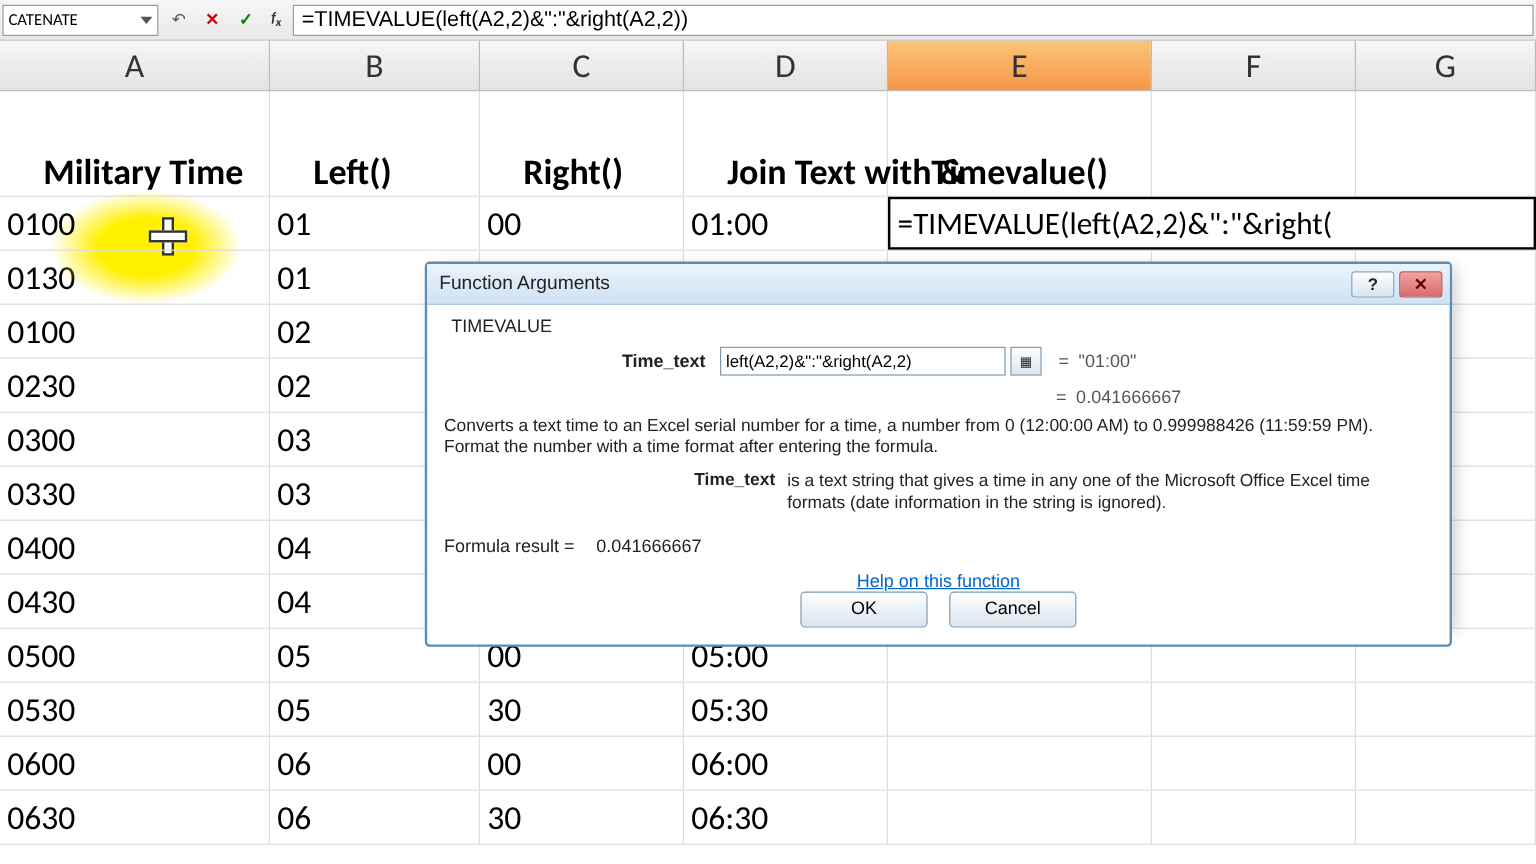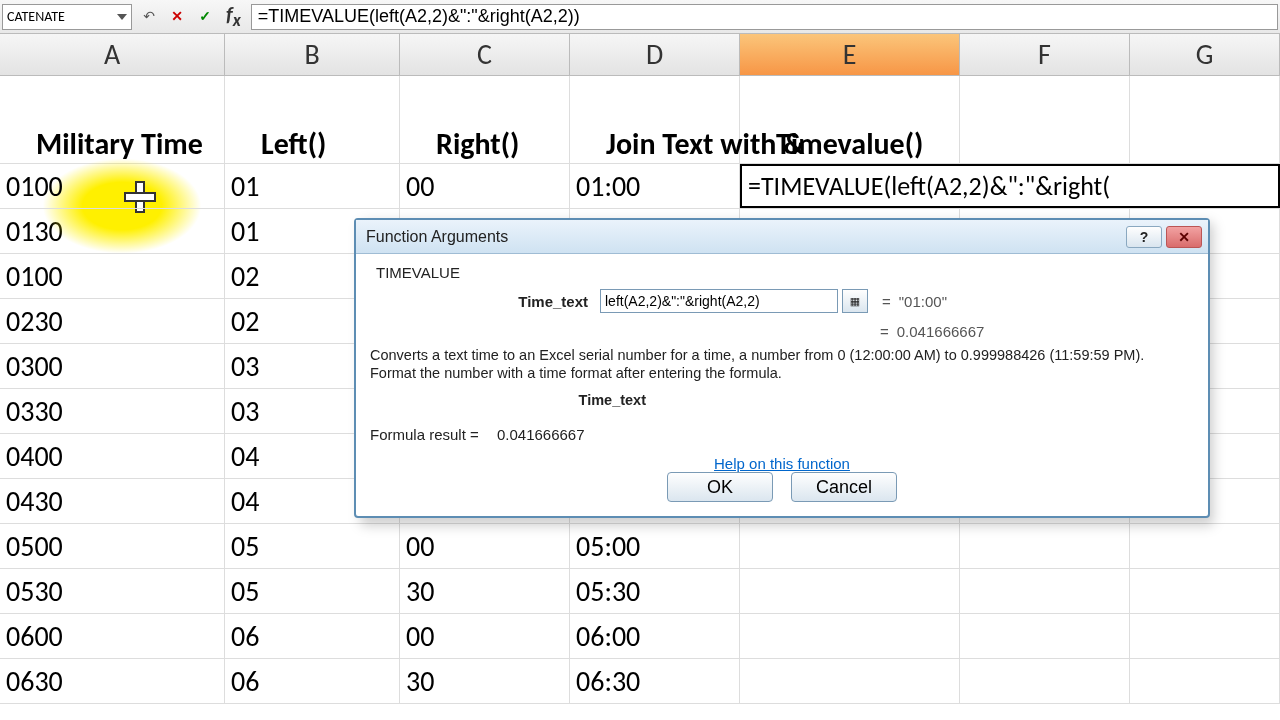--- a/index.html
+++ b/index.html
@@ -49,21 +49,21 @@
     display: flex; align-items: center; justify-content: center;
     color: #555;
     font-size: 14px;
     cursor: pointer;
   }
   .fx-btn.cancel { color: #c00; font-weight: bold; }
   .fx-btn.enter  { color: #080; font-weight: bold; }
   .fx-label {
     font-style: italic;
     font-weight: bold;
-    font-size: 21px;
+    font-size: 12px;
     color: #333;
     padding: 0 4px;
   }
   .formula-input {
     flex: 1;
     height: 26px;
     background: #fff;
     border: 1px solid #999;
     padding: 0 6px;
     font-size: 18px;
@@ -291,21 +291,21 @@
   }
   .dlg-buttons {
     display: flex;
     gap: 18px;
   }
   .dlg-btn {
     width: 106px; height: 30px;
     border: 1px solid #7a9ab5;
     border-radius: 4px;
     background: linear-gradient(to bottom, #fefefe, #dbe6ef);
-    font-size: 18px;
+    font-size: 15px;
     cursor: pointer;
   }
   .help-link {
     color: #0066cc;
     text-decoration: underline;
     font-size: 15px;
     margin-top: 10px;
     display: inline-block;
     cursor: pointer;
   }
@@ -497,20 +497,21 @@
 
     <div class="result-eq-row">
       <span>=</span>
       <span style="margin-left:8px">0.041666667</span>
     </div>
 
     <div class="dlg-desc">Converts a text time to an Excel serial number for a time, a number from 0 (12:00:00 AM) to 0.999988426 (11:59:59 PM). Format the number with a time format after entering the formula.</div>
 
     <div class="param-desc">
       <div class="pl">Time_text</div>
+      <div class="pd">is a text string that gives a time in any one of the Microsoft Office Excel time formats (date information in the string is ignored).</div>
     </div>
 
     <div class="formula-result">
       <span>Formula result =</span>
       <span style="margin-left:14px">0.041666667</span>
     </div>
 
     <div class="dlg-footer-row">
       <a class="help-link">Help on this function</a>
       <div class="dlg-buttons">

